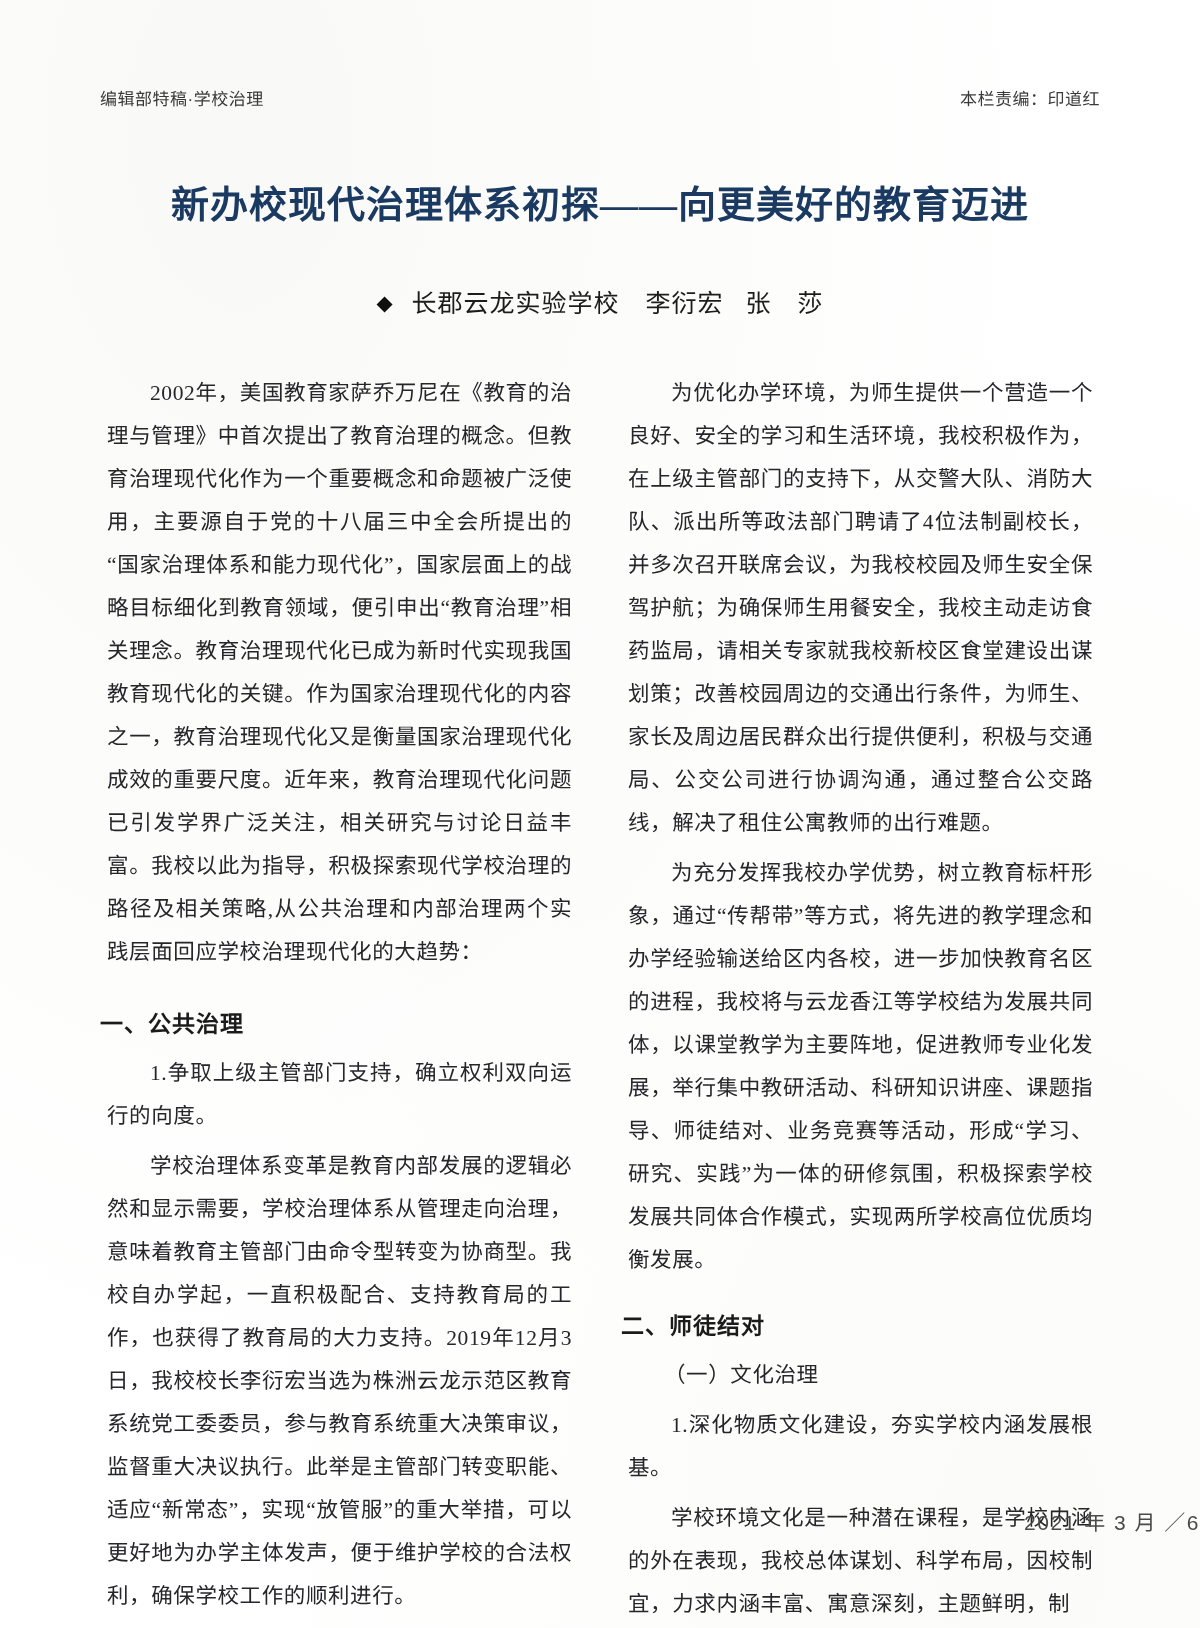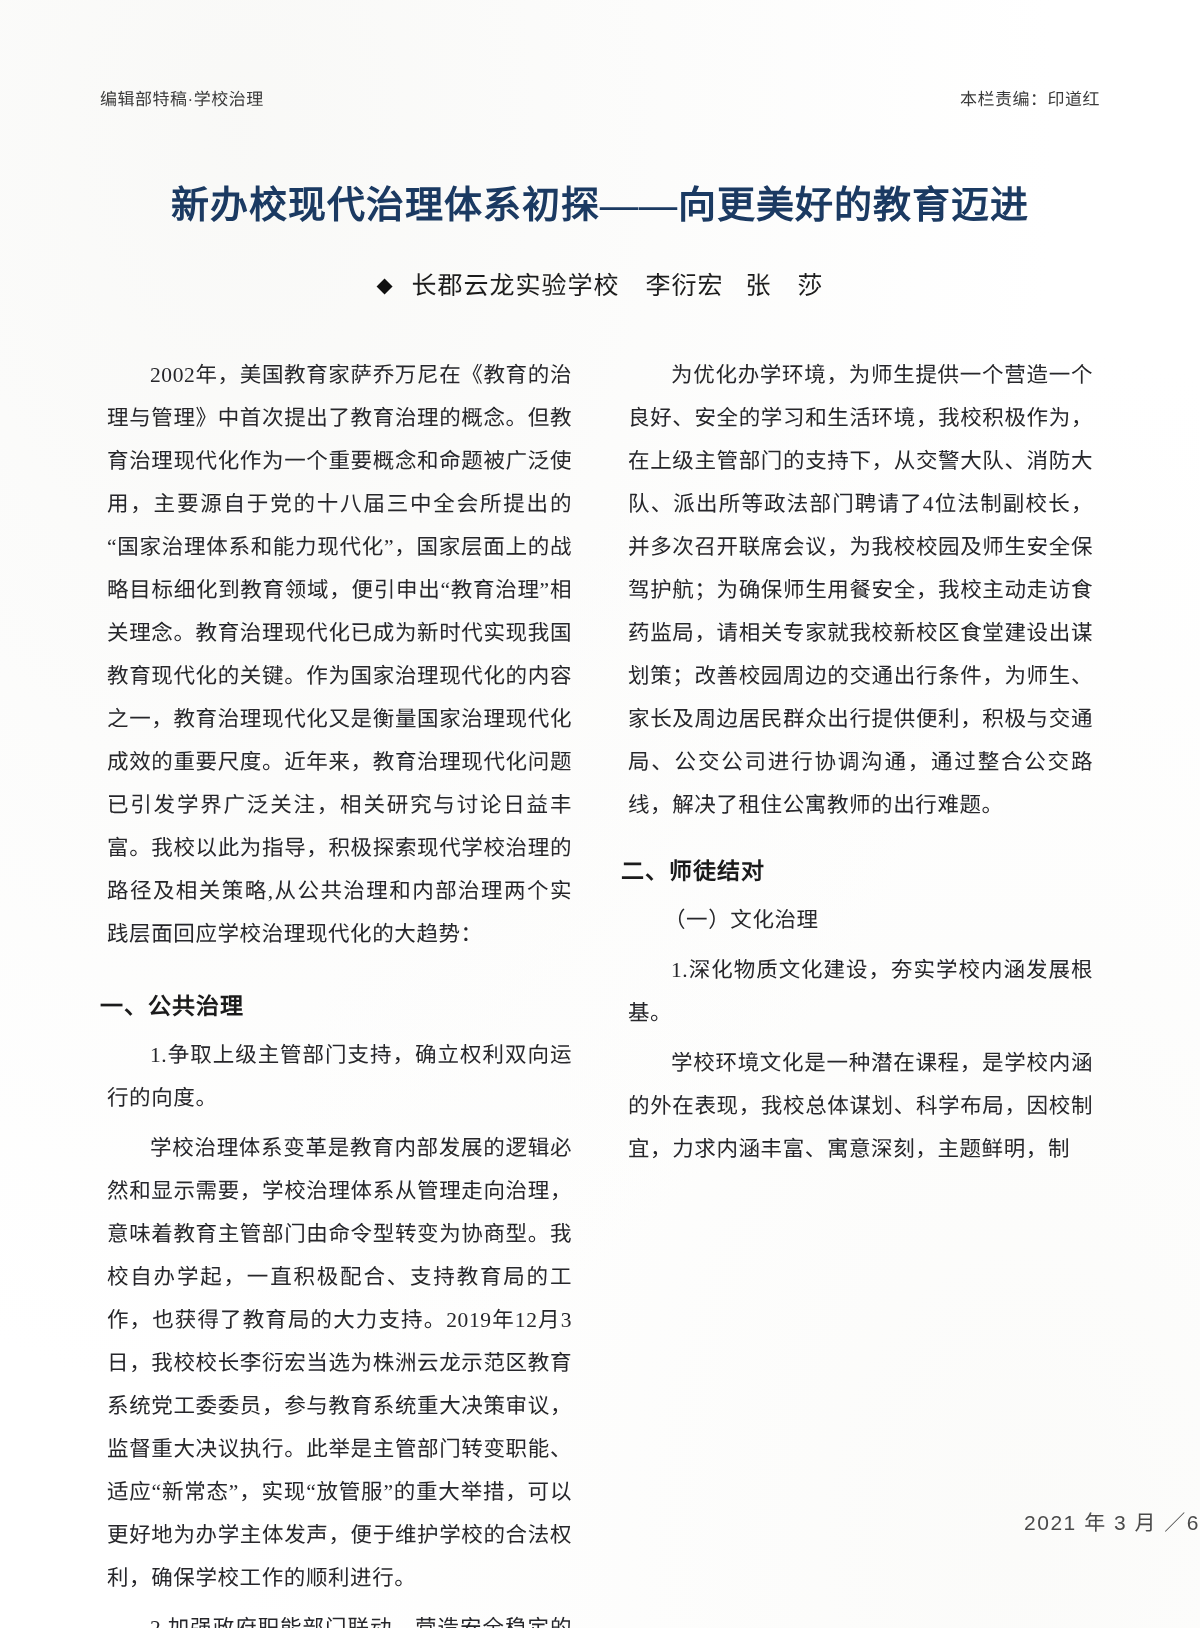--- a/index.html
+++ b/index.html
@@ -69,21 +69,21 @@
     font-weight: bold;
     font-size: 38px;
     line-height: 1.25;
     letter-spacing: 1px;
     color: #1b3a62;
     margin: 0;
     white-space: nowrap;
   }
 
   .byline {
-    margin-top: 38px;
+    margin-top: 56px;
     text-align: center;
     font-size: 25px;
     line-height: 1.4;
     color: #1c1c1c;
     letter-spacing: 1px;
     white-space: nowrap;
   }
   .byline .diamond {
     display: inline-block;
     font-size: 21px;
@@ -186,20 +186,21 @@
 
         <p class="body-text">学校治理体系变革是教育内部发展的逻辑必然和显示需要，学校治理体系从管理走向治理，意味着教育主管部门由命令型转变为协商型。我校自办学起，一直积极配合、支持教育局的工作，也获得了教育局的大力支持。2019年12月3日，我校校长李衍宏当选为株洲云龙示范区教育系统党工委委员，参与教育系统重大决策审议，监督重大决议执行。此举是主管部门转变职能、适应“新常态”，实现“放管服”的重大举措，可以更好地为办学主体发声，便于维护学校的合法权利，确保学校工作的顺利进行。</p>
 
         <p class="body-text">2.加强政府职能部门联动，营造安全稳定的办学环境。</p>
       </div>
 
       <div class="col">
         <p class="body-text">为优化办学环境，为师生提供一个营造一个良好、安全的学习和生活环境，我校积极作为，在上级主管部门的支持下，从交警大队、消防大队、派出所等政法部门聘请了4位法制副校长，并多次召开联席会议，为我校校园及师生安全保驾护航；为确保师生用餐安全，我校主动走访食药监局，请相关专家就我校新校区食堂建设出谋划策；改善校园周边的交通出行条件，为师生、家长及周边居民群众出行提供便利，积极与交通局、公交公司进行协调沟通，通过整合公交路线，解决了租住公寓教师的出行难题。</p>
 
 
+        <p class="body-text">为充分发挥我校办学优势，树立教育标杆形象，通过“传帮带”等方式，将先进的教学理念和办学经验输送给区内各校，进一步加快教育名区的进程，我校将与云龙香江等学校结为发展共同体，以课堂教学为主要阵地，促进教师专业化发展，举行集中教研活动、科研知识讲座、课题指导、师徒结对、业务竞赛等活动，形成“学习、研究、实践”为一体的研修氛围，积极探索学校发展共同体合作模式，实现两所学校高位优质均衡发展。</p>
 
         <h2 class="section-heading tight-top">二、师徒结对</h2>
 
         <p class="sub-heading">（一）文化治理</p>
 
         <p class="body-text">1.深化物质文化建设，夯实学校内涵发展根基。</p>
 
         <p class="body-text">学校环境文化是一种潜在课程，是学校内涵的外在表现，我校总体谋划、科学布局，因校制宜，力求内涵丰富、寓意深刻，主题鲜明，制</p>
       </div>
 

